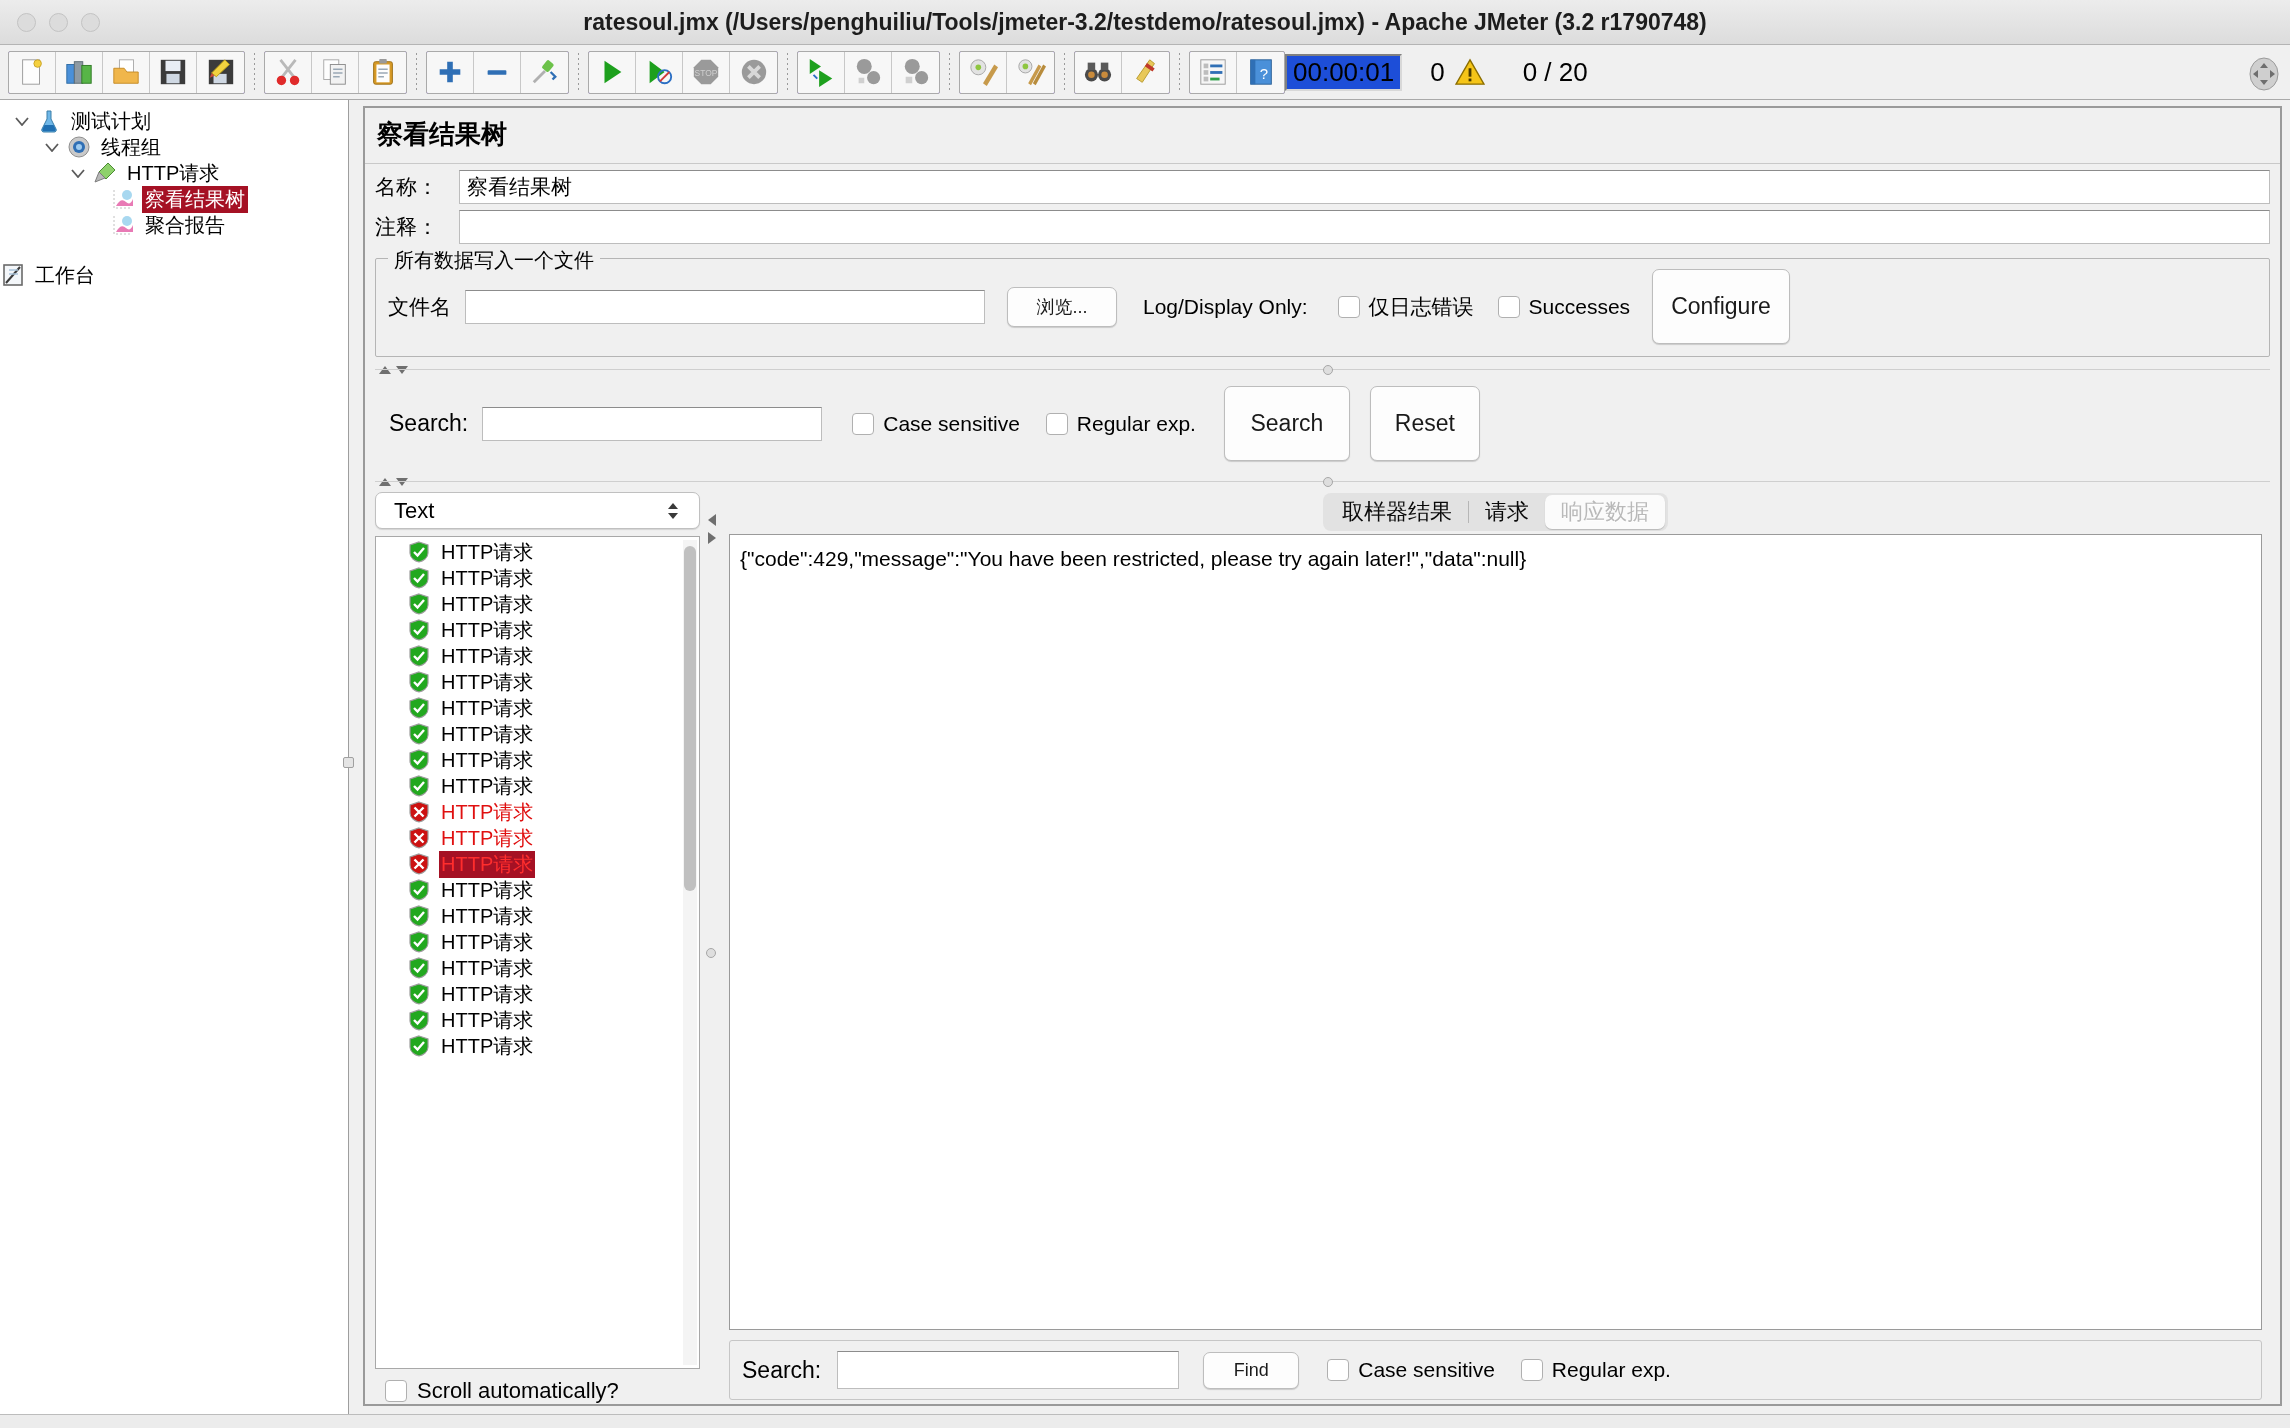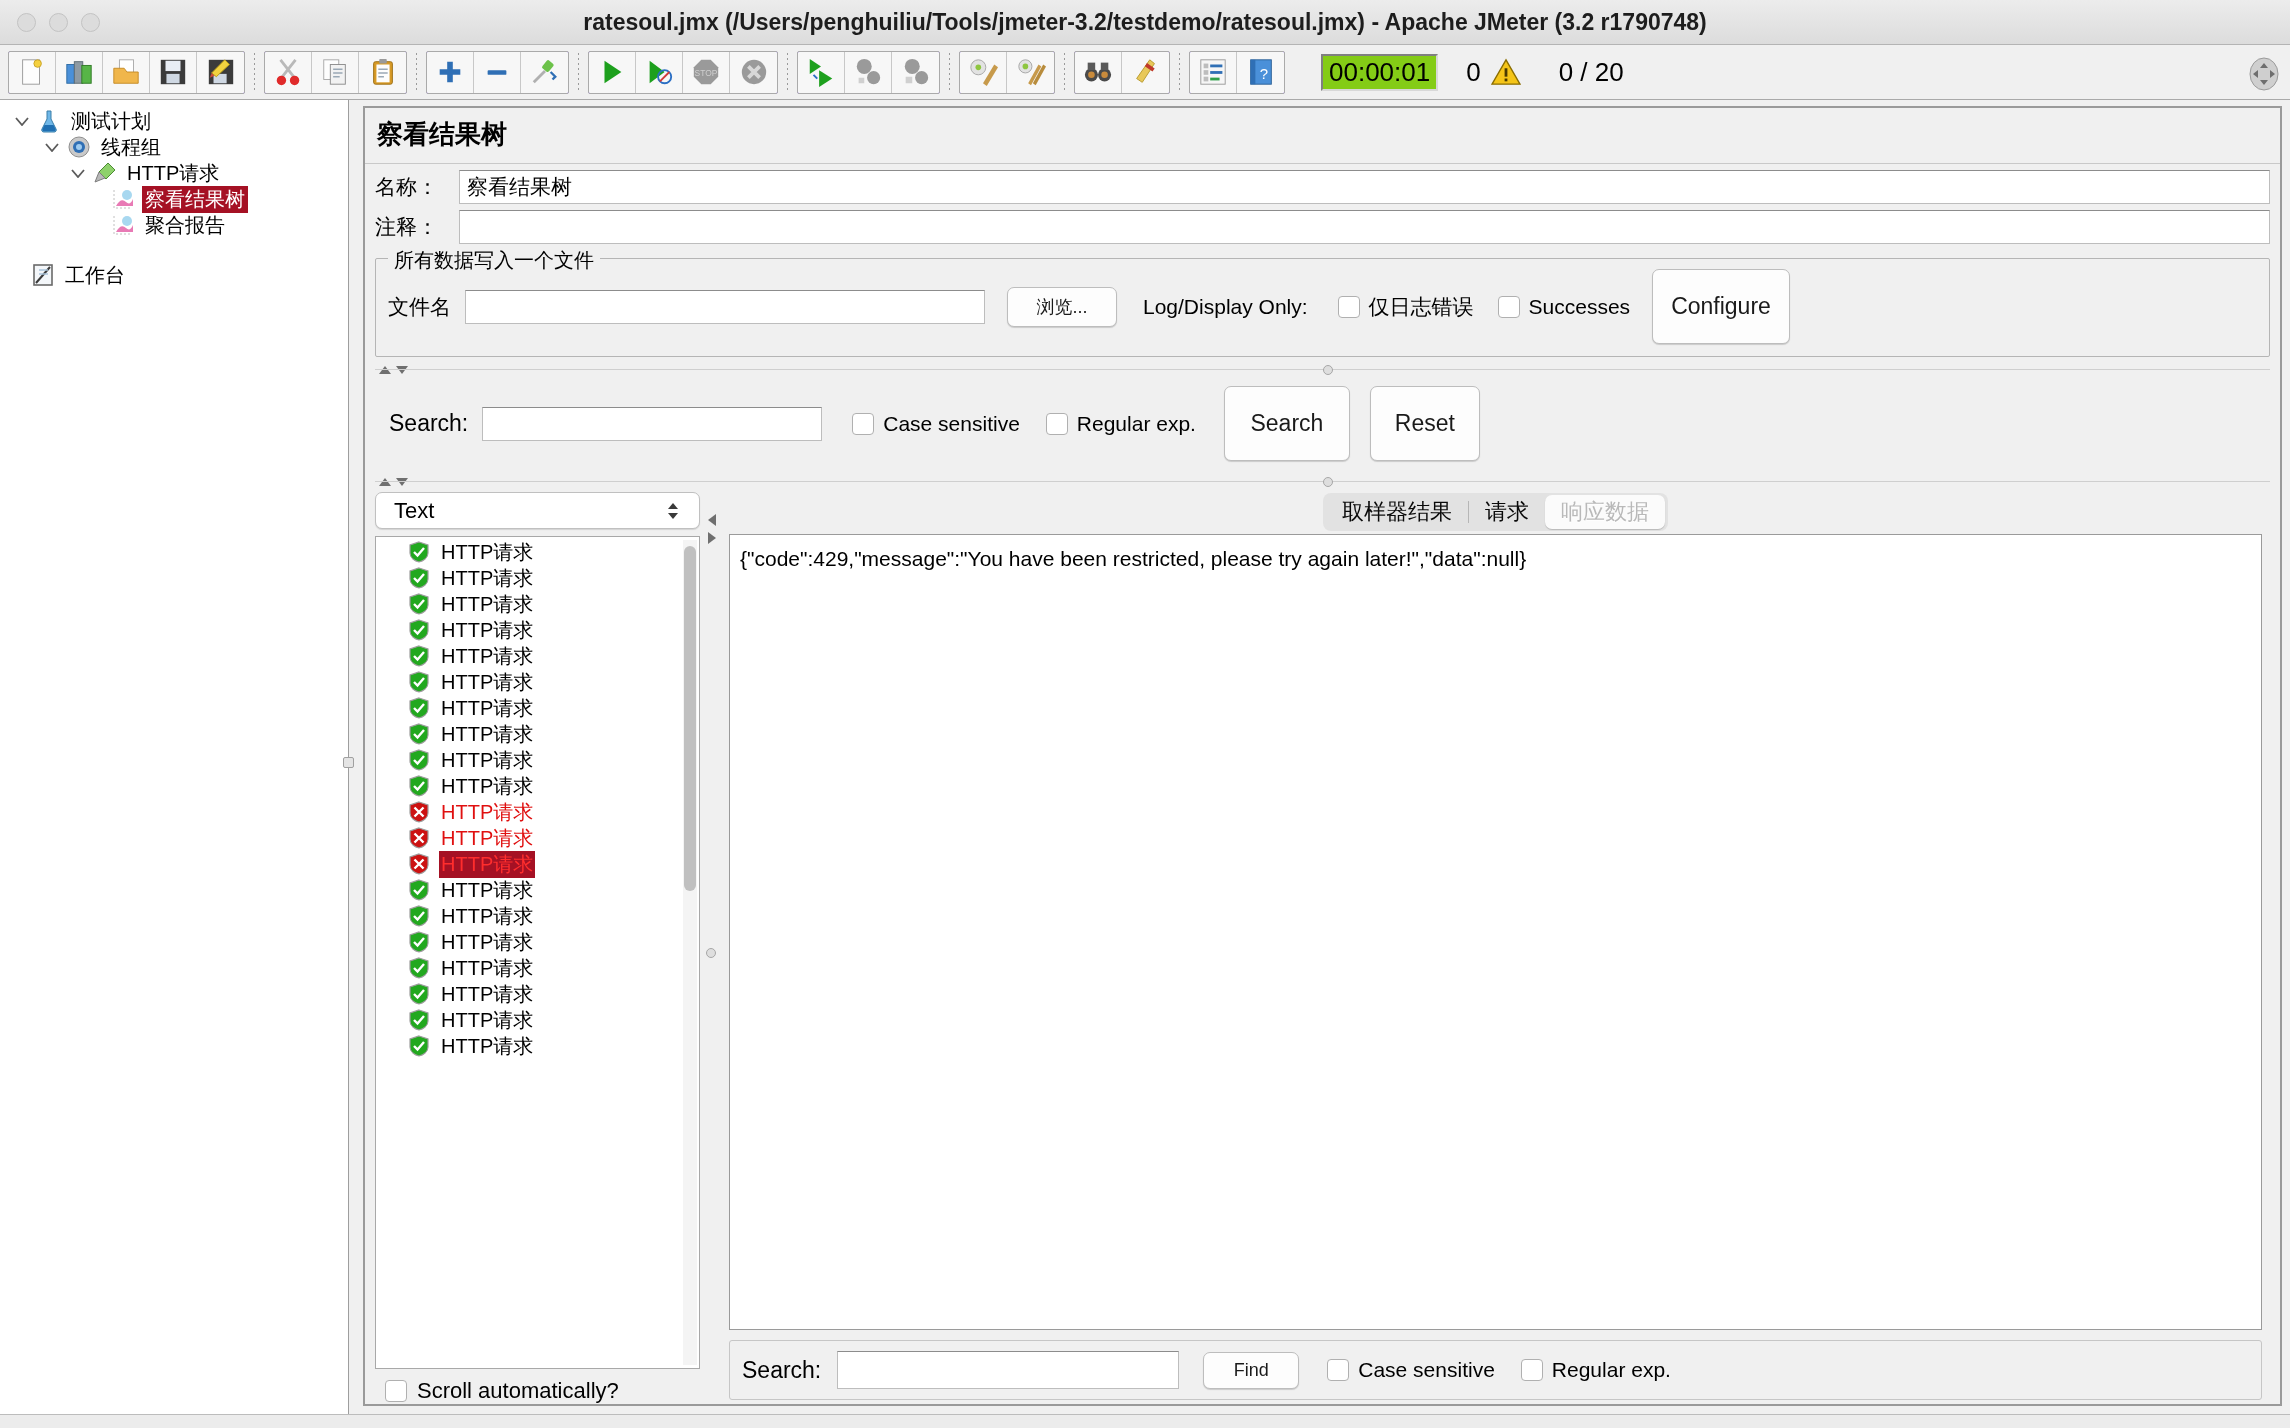--- a/index.html
+++ b/index.html
@@ -69,24 +69,23 @@
     position: relative;
   }
   .tb-btn:last-child { border-right: none; }
   .tb-sep {
     width: 1px; height: 38px; margin: 0 9px;
     background: repeating-linear-gradient(to bottom, #9a9a9a 0 2px, transparent 2px 5px);
     flex: none;
   }
   .tb-icon { width: 30px; height: 30px; display:block; }
   .timer-box {
-    margin-left: 36px;
     border: 2px solid #808080;
     border-right-color:#d8d8d8; border-bottom-color:#d8d8d8;
-    background: #84cc16;
+    background: #1d4ed8;
     font-size: 26px;
     padding: 1px 6px;
     color: #000;
     font-family: "Liberation Sans", sans-serif;
   }
   .warn-count {
     margin-left: 28px; font-size: 26px; color: #000;
   }
   .warn-icon { margin-left: 10px; width: 30px; height: 28px; }
   .run-count { margin-left: 38px; font-size: 26px; color: #000; }
@@ -660,21 +659,21 @@
 
       <div class="tree-row" style="padding-left:110px">
         <svg class="tree-icon" viewBox="0 0 26 26">
           <path d="M4 4v18h18" stroke="#c0c0c0" stroke-dasharray="2 2" fill="none"></path>
           <path d="M6 20 q5 -9 10 -4 q4 4 7 -3 v7z" fill="#e87ab5"></path>
           <circle cx="17" cy="9" r="5" fill="#a8d8f0"></circle>
         </svg>
         <span class="tree-label">聚合报告</span>
       </div>
 
-      <div class="tree-row" style="padding-left:30px; margin-top:24px">
+      <div class="tree-row" style="margin-top:24px">
         <svg class="tree-icon" viewBox="0 0 26 26">
           <rect x="4" y="3" width="18" height="20" fill="#f4f7fa" stroke="#6a6a6a" stroke-width="1.6"></rect>
           <path d="M6 21 L20 5" stroke="#3b3b3b" stroke-width="2"></path>
           <path d="M9 8h9 M9 12h9" stroke="#a9c4da" stroke-width="1.4"></path>
         </svg>
         <span class="tree-label">工作台</span>
       </div>
 
       <div class="splitter-handle"></div>
     </div>

